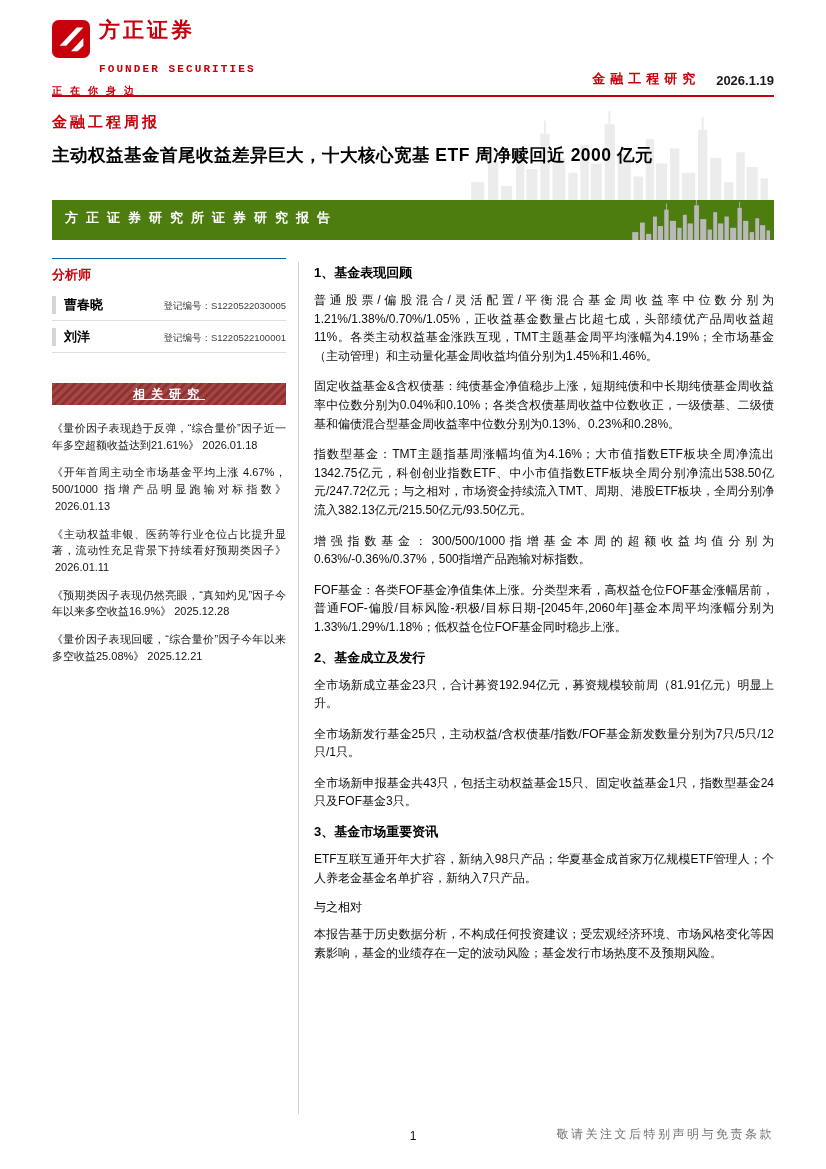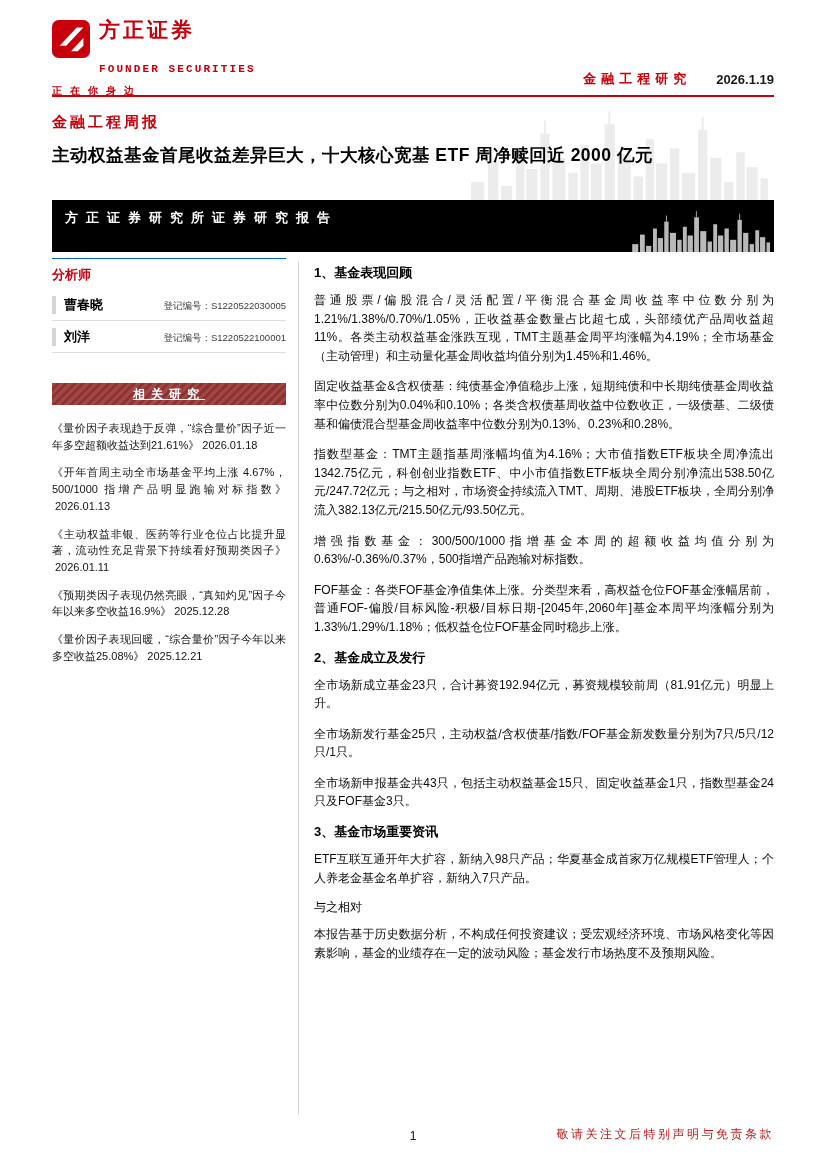--- a/index.html
+++ b/index.html
@@ -10,30 +10,30 @@
     font-family:"Liberation Sans","DejaVu Sans",sans-serif; color:#000;
   }
   
   .header { position:absolute; left:52px; top:20px; right:52px; }
   .brand-row { display:flex; align-items:flex-start;font-family:Liberation Mono, monospace; }
   .logo-mark { width:38px; height:38px; flex:0 0 auto; }
   .brand-text { margin-left:9px; }
   .brand-cn { color:#c7000b; font-size:21px; font-weight:bold; letter-spacing:3px; line-height:1.15; }
   .brand-en { color:#c7000b; font-size:11px; letter-spacing:2.1px; margin-top:19px; font-weight:bold; }
   .tagline  { color:#c7000b; font-size:10px; font-weight:bold; letter-spacing:8px; margin-top:9px; }
-  .header-right { position:absolute; right:0; top:50px; display:flex; align-items:center; gap:25px; }
+  .header-right { position:absolute; right:0; top:50px; display:flex; align-items:flex-end; gap:16px; }
   .category { color:#c7000b; font-weight:bold; font-size:13px; letter-spacing:5px; }
   .date { font-weight:bold; font-size:13px; color:#1a1a1a; }
   .rule-red { position:absolute; left:52px; right:52px; top:95px; height:2px; background:#c7000b; }
   
   .report-type { position:absolute; left:52px; top:113px; color:#c7000b; font-weight:bold; font-size:15px; letter-spacing:3px; z-index:2; }
   .main-title { position:absolute; left:52px; top:143px; right:52px; font-size:17.5px; font-weight:bold; letter-spacing:0.5px; z-index:2; }
   .skyline-title { position:absolute; right:58px; top:100px; width:300px; height:112px; color:#ececec; z-index:1; }
   
-  .banner { position:absolute; left:52px; right:52px; top:200px; height:52px; background:#000000; overflow:hidden; z-index:2; }
+  .banner { position:absolute; left:52px; right:52px; top:200px; height:40px; background:#4d7c0f; overflow:hidden; z-index:2; }
   .banner-text { position:relative; z-index:2; color:#fff; font-size:13px; font-weight:bold; letter-spacing:8px; line-height:36px; padding-left:13px; }
   .skyline-banner { position:absolute; right:4px; bottom:-6px; width:290px; height:52px; color:#b9b9b9; z-index:1; }
   .rule-red-thin { position:absolute; left:52px; right:52px; top:239px; height:1px; background:#c7000b; }
   
   .divider-v { position:absolute; left:298px; top:262px; height:852px; width:1px; background:#cfcfcf; }
   .sidebar { position:absolute; left:52px; top:258px; width:234px; }
   .content { position:absolute; left:314px; top:256px; width:460px; }
   
   .analyst-label { color:#c7000b; font-weight:bold; font-size:13px; border-top:1px solid #0369a1; padding:7px 0 5px; }
   .analyst-row { display:flex; align-items:baseline; justify-content:space-between; padding:7px 0 6px; border-bottom:1px solid #dedede; }
@@ -48,21 +48,21 @@
   .related-list { margin-top:15px; }
   .rel-item { font-size:11px; line-height:1.52; margin-bottom:11px; text-align:justify; color:#141414; }
   .rel-date { margin-left:3px; white-space:nowrap; }
   
   .section { margin-bottom:4px; }
   .sec-heading { font-size:13px; font-weight:bold; margin:8px 0 9px; }
   .sec-heading.plain { font-weight:normal; font-size:12px; }
   .para { font-size:12px; line-height:1.55; text-align:justify; margin-bottom:12px; color:#0d0d0d; }
   
   .page-num { position:absolute; bottom:26px; left:0; right:0; text-align:center; font-size:12px; color:#111; }
-  .footer-note { position:absolute; bottom:26px; right:52px; font-size:12px; letter-spacing:2.5px; color:#b91c1c; }
+  .footer-note { position:absolute; bottom:26px; right:52px; font-size:12px; letter-spacing:2.5px; color:#737373; }
 </style>
 </head>
 <body>
 
 <div class="page">
 
   <div class="header">
     <div class="brand-row">
       <svg class="logo-mark" viewBox="0 0 40 40" xmlns="http://www.w3.org/2000/svg">
         <rect width="40" height="40" rx="7" fill="#c7000b"></rect>

